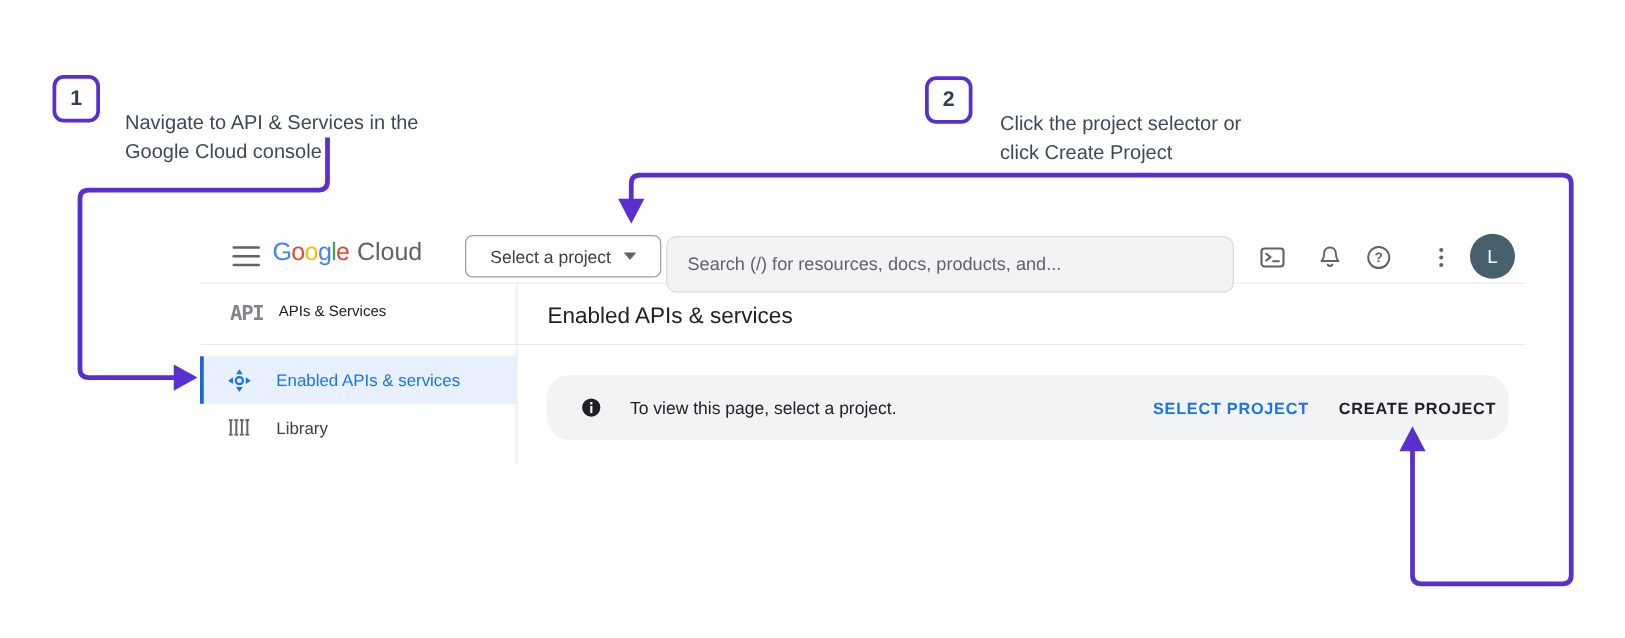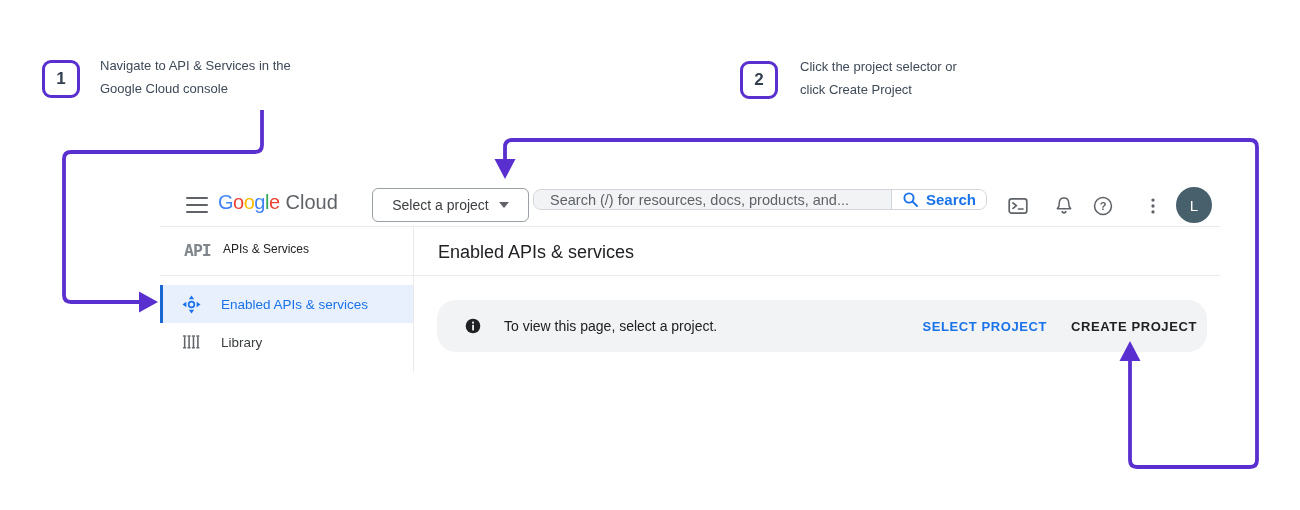--- a/index.html
+++ b/index.html
@@ -16,39 +16,39 @@
     --avatar-bg:#48606C;
   }
   *{margin:0;padding:0;box-sizing:border-box;}
   html,body{width:1300px;height:510px;background:#fff;font-family:"Liberation Sans","DejaVu Sans",sans-serif;}
   .canvas{position:relative;width:1300px;height:510px;background:#fff;overflow:hidden;}
 
   
   .step-box{position:absolute;width:38px;height:38px;border:3px solid var(--annotation-purple);
     border-radius:9px;display:flex;align-items:center;justify-content:center;
     font-size:17px;font-weight:600;color:#333E4E;background:#fff;}
-  .step-text{position:absolute;font-size:13px;line-height:23px;color:var(--annotation-text);}
+  .step-text{position:absolute;font-size:16px;line-height:23px;color:var(--annotation-text);margin-top:33px;}
   #arrow-layer{position:absolute;left:0;top:0;width:1300px;height:510px;z-index:6;pointer-events:none;}
   #arrow-layer path{fill:none;stroke:var(--annotation-purple);stroke-width:3.8px;}
   #arrow-layer polygon{fill:var(--annotation-purple);}
 
   
   .gc-header{position:absolute;left:160px;top:183px;width:1060px;height:44px;background:#fff;
     border-bottom:1px solid var(--border-light);}
   .hamburger{position:absolute;left:26px;top:14px;width:22px;height:16px;cursor:pointer;
     display:flex;flex-direction:column;justify-content:space-between;}
   .hamburger span{display:block;height:2.2px;width:22px;background:var(--text-gray);border-radius:1px;}
   .logo{position:absolute;left:58px;top:8px;font-size:20px;letter-spacing:-0.5px;display:flex;align-items:center;}
   .logo .suffix{color:var(--text-gray);margin-left:6px;letter-spacing:0;}
   .proj-btn{position:absolute;left:212px;top:5px;height:34px;width:157px;border:1px solid #9AA0A6;
     border-radius:6px;background:#fff;display:flex;align-items:center;justify-content:center;gap:10px;
     font-size:14px;color:#3C4043;cursor:pointer;}
   .caret-down{width:0;height:0;border-left:5.5px solid transparent;border-right:5.5px solid transparent;
     border-top:6.5px solid #5F6368;}
-  .search-wrap{position:absolute;left:373px;top:6px;width:454px;height:21px;border:1px solid #D2D5D9;
+  .search-wrap{position:absolute;left:373px;top:6px;width:454px;height:45px;border:1px solid #D2D5D9;
     border-radius:8px;display:flex;overflow:hidden;background:var(--bar-bg);}
   .search-input{flex:1;border:none;outline:none;background:var(--bar-bg);padding:0 16px;
     font-size:14.5px;color:#3C4043;font-family:"Liberation Sans",sans-serif;}
   .search-input::placeholder{color:#5F6368;opacity:1;}
   .search-btn{width:95px;background:#fff;border-left:1px solid #D2D5D9;display:flex;align-items:center;
     justify-content:center;gap:7px;cursor:pointer;color:var(--link-blue);font-size:15px;font-weight:600;}
   .hdr-icon{position:absolute;top:12px;width:22px;height:22px;display:flex;align-items:center;
     justify-content:center;cursor:pointer;color:var(--text-gray);}
   .avatar{position:absolute;left:1016px;top:4px;width:36px;height:36px;border-radius:50%;
     background:var(--avatar-bg);color:#fff;display:flex;align-items:center;justify-content:center;
@@ -111,27 +111,20 @@
       <span class="suffix">Cloud</span>
     </div>
 
     <button class="proj-btn">
       <span>Select a project</span>
       <span class="caret-down"></span>
     </button>
 
     <div class="search-wrap">
       <input class="search-input" type="text" placeholder="Search (/) for resources, docs, products, and..." style="">
-      <div class="search-btn">
-        <svg width="17" height="17" viewBox="0 0 17 17">
-          <circle cx="7" cy="7" r="4.6" fill="none" stroke="#1A73E8" stroke-width="1.9"></circle>
-          <line x1="10.6" y1="10.6" x2="15" y2="15" stroke="#1A73E8" stroke-width="1.9" stroke-linecap="round"></line>
-        </svg>
-        <span>Search</span>
-      </div>
     </div>
 
     <div class="hdr-icon" style="left:847px;">
       <svg width="22" height="22" viewBox="0 0 22 22">
         <rect x="2.2" y="3.8" width="17.6" height="14.4" rx="2.4" fill="none" stroke="#5F6368" stroke-width="1.7"></rect>
         <path d="M6 8 L9.4 10.7 L6 13.4" fill="none" stroke="#5F6368" stroke-width="1.7" stroke-linecap="round" stroke-linejoin="round"></path>
         <line x1="11.5" y1="14" x2="16" y2="14" stroke="#5F6368" stroke-width="1.7" stroke-linecap="round"></line>
       </svg>
     </div>
     <div class="hdr-icon" style="left:893px;">

